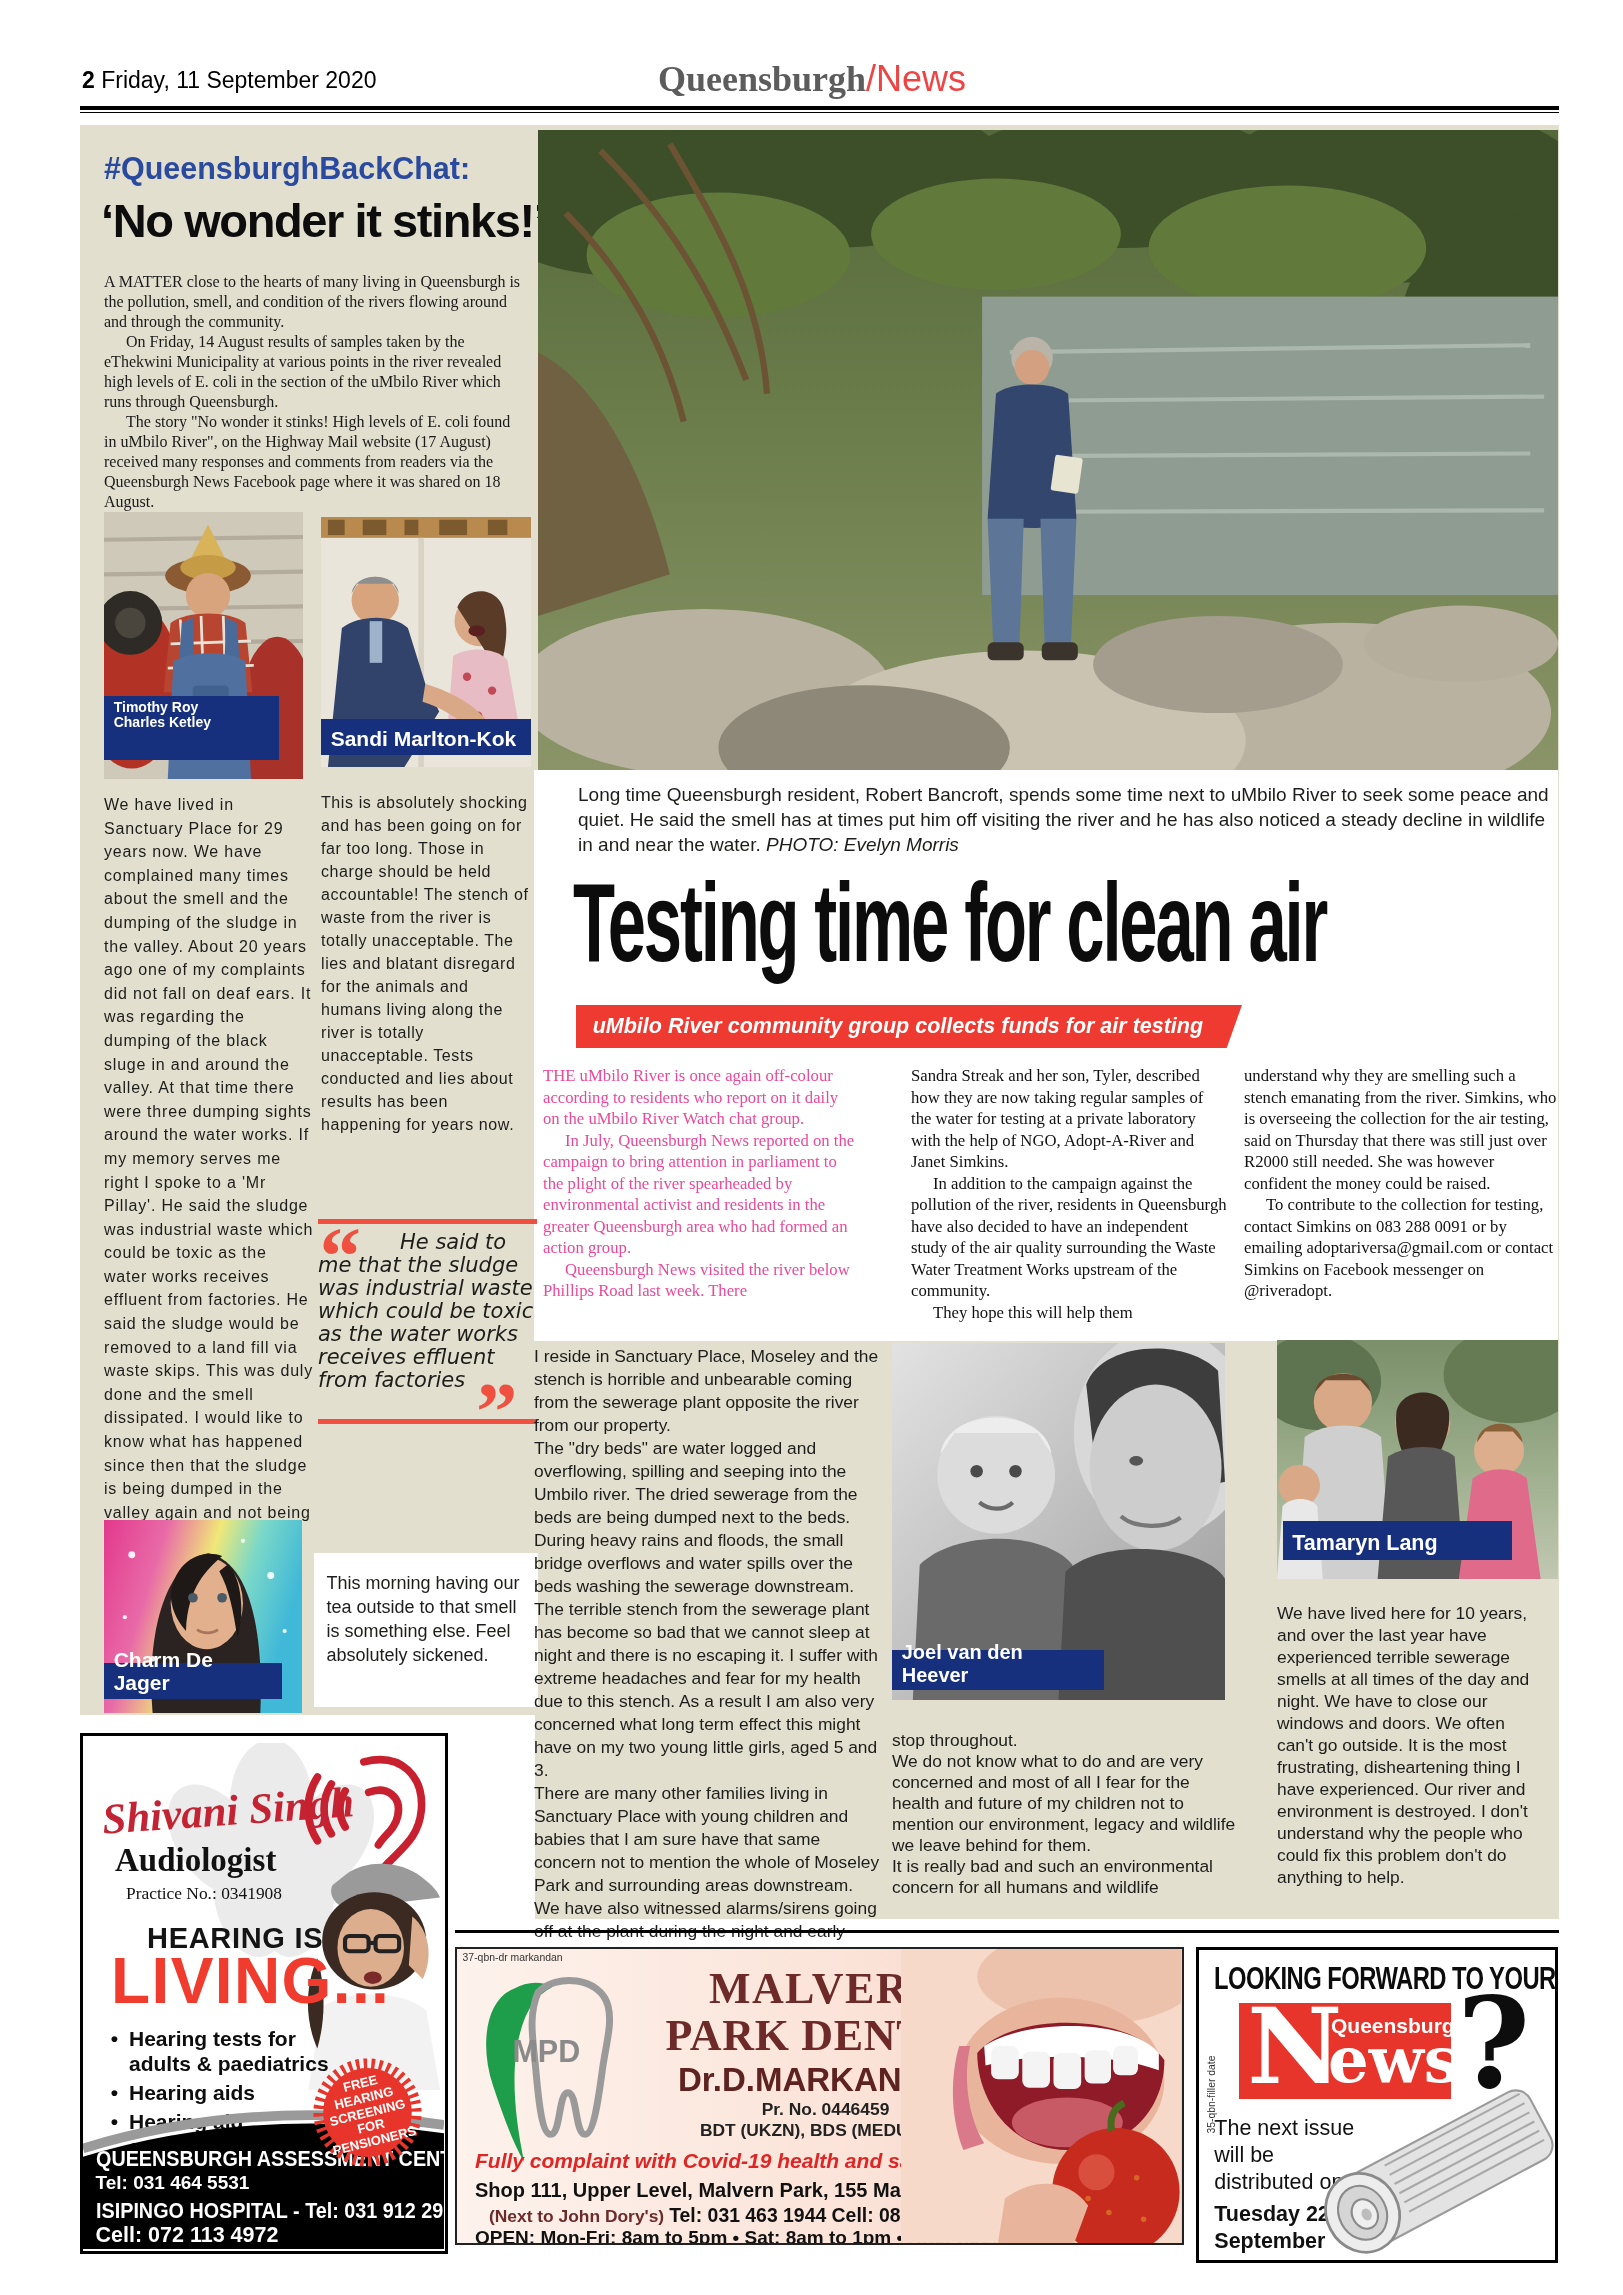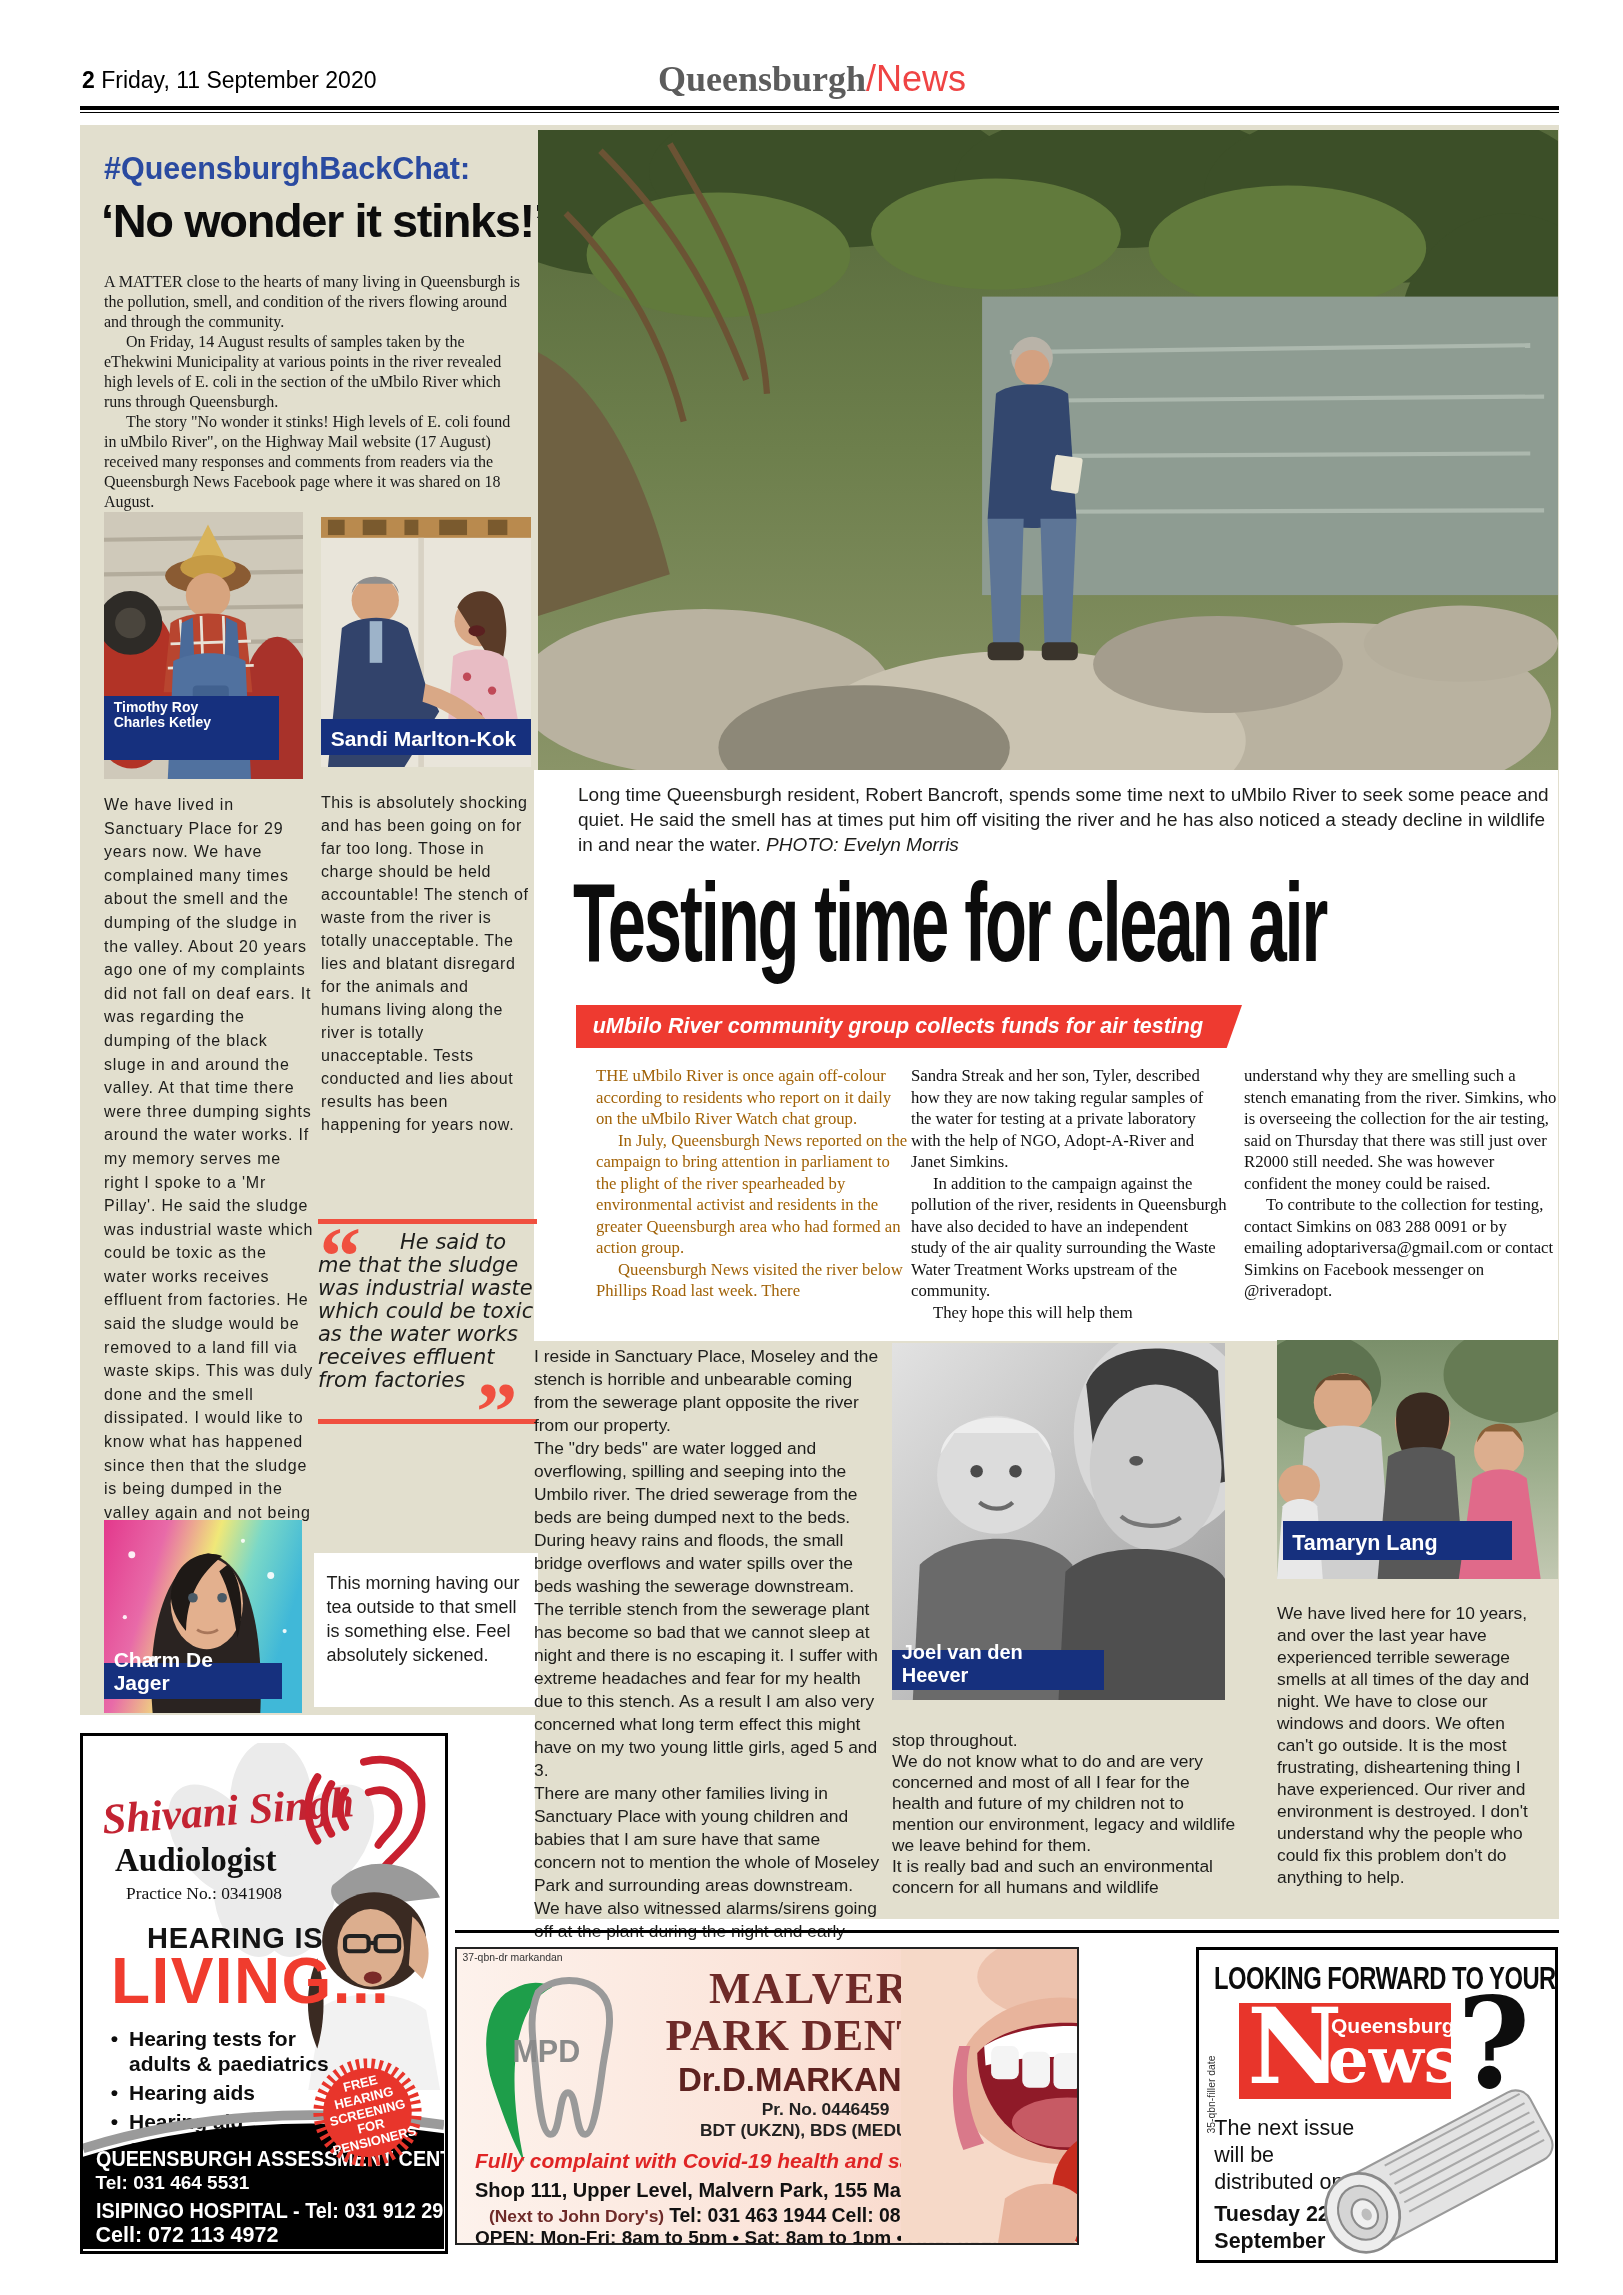--- a/index.html
+++ b/index.html
@@ -230,21 +230,21 @@
 
   <div class="abs sans" style="left:578px;top:782px;width:972px;font-size:19px;line-height:25px;color:#1d1d1b;">
     <span>Long time Queensburgh resident, Robert Bancroft, spends some time next to uMbilo River to seek some peace and quiet. He said the smell has at times put him off visiting the river and he has also noticed a steady decline in wildlife in and near the water. </span><span style="font-style:italic;">PHOTO: Evelyn Morris</span>
   </div>
 
   <div class="abs sans" style="left:573px;top:859px;font-size:111px;font-weight:900;letter-spacing:-3.5px;color:#0c0c0c;white-space:nowrap;transform:scaleX(0.62);transform-origin:left top;">Testing time for clean air</div>
   <div class="abs" style="left:576px;top:1005px;width:666px;height:43px;background:#ee3a30;clip-path:polygon(0 0,100% 0,calc(100% - 15.3px) 100%,0 100%);display:flex;align-items:center;">
     <span class="sans" style="color:#fff;font-style:italic;font-size:21.5px;font-weight:600;padding-left:16.7px;">uMbilo River community group collects funds for air testing</span>
   </div>
 
-  <div class="abs serif bodycol" style="left:596px;top:1065px;width:316px;font-size:16.7px;line-height:21.5px;color:#a16207;">
+  <div class="abs serif bodycol" style="left:543px;top:1065px;width:316px;font-size:16.7px;line-height:21.5px;color:#ec4899;">
     <p>THE uMbilo River is once again off-colour according to residents who report on it daily on the uMbilo River Watch chat group.</p>
     <p class="ind">In July, Queensburgh News reported on the campaign to bring attention in parliament to the plight of the river spearheaded by environmental activist and residents in the greater Queensburgh area who had formed an action group.</p>
     <p class="ind">Queensburgh News visited the river below Phillips Road last week. There</p>
   </div>
   <div class="abs serif bodycol" style="left:911px;top:1065px;width:316px;font-size:16.7px;line-height:21.5px;color:#111;">
     <p>Sandra Streak and her son, Tyler, described how they are now taking regular samples of the water for testing at a private laboratory with the help of NGO, Adopt-A-River and Janet Simkins.</p>
     <p class="ind">In addition to the campaign against the pollution of the river, residents in Queensburgh have also decided to have an independent study of the air quality surrounding the Waste Water Treatment Works upstream of the community.</p>
     <p class="ind">They hope this will help them</p>
   </div>
   <div class="abs serif bodycol" style="left:1244px;top:1065px;width:316px;font-size:16.7px;line-height:21.5px;color:#111;">
@@ -386,21 +386,21 @@
       <div class="abs sans" style="left:0;top:19.4px;width:111px;text-align:center;color:#fff;font-weight:800;font-size:13px;line-height:14.6px;">
         <div>FREE</div>
         <div>HEARING</div>
         <div>SCREENING</div>
         <div>FOR</div>
         <div>PENSIONERS</div>
       </div>
     </div>
   </div>
 
-  <div class="abs" style="left:455px;top:1947px;width:624px;height:298px;border:2.1px solid #222;box-sizing:border-box;background:linear-gradient(90deg,#fdf2ec 0%,#fbe3d8 55%,#f6cdbc 100%);overflow:hidden;">
+  <div class="abs" style="left:455px;top:1947px;width:729px;height:298px;border:2.1px solid #222;box-sizing:border-box;background:linear-gradient(90deg,#fdf2ec 0%,#fbe3d8 55%,#f6cdbc 100%);overflow:hidden;">
     <div class="abs sans" style="left:5.6px;top:2.8px;font-size:10.4px;color:#333;">37-qbn-dr markandan</div>
     <svg class="abs" aria-hidden="true" style="left:15.3px;top:19.4px;width:153px;height:201px;" viewBox="0 0 220 290">
       <path d="M60 30 C20 45 10 110 30 170 C45 215 60 255 75 280 C60 210 55 140 70 90 C80 55 95 38 115 28 C100 18 78 20 60 30 Z" fill="#1e9e4a"></path>
       <path d="M95 35 C120 8 185 12 196 55 C202 80 194 105 188 145 C182 190 175 240 163 240 C148 240 152 180 138 180 C124 180 128 240 113 240 C101 240 96 195 92 150 C88 105 80 70 95 35 Z" fill="none" stroke="#9a9a9a" stroke-width="10"></path>
       <text x="58" y="135" font-family="Liberation Sans, sans-serif" font-size="44" font-weight="bold" fill="#8a8a8a">MPD</text>
     </svg>
     <div class="abs serif" style="left:174px;top:14px;width:389px;text-align:center;font-size:44px;font-weight:900;color:#6e2a28;letter-spacing:1.4px;">MALVERN</div>
     <div class="abs serif" style="left:174px;top:61px;width:389px;text-align:center;font-size:44px;font-weight:900;color:#6e2a28;letter-spacing:0.7px;">PARK DENTAL</div>
     <div class="abs sans" style="left:174px;top:112px;width:389px;text-align:center;font-size:33px;font-weight:800;color:#5e2220;">Dr.D.MARKANDAN</div>
     <div class="abs sans" style="left:174px;top:150px;width:389px;text-align:center;font-size:17.4px;font-weight:600;color:#222;">Pr. No. 0446459</div>

